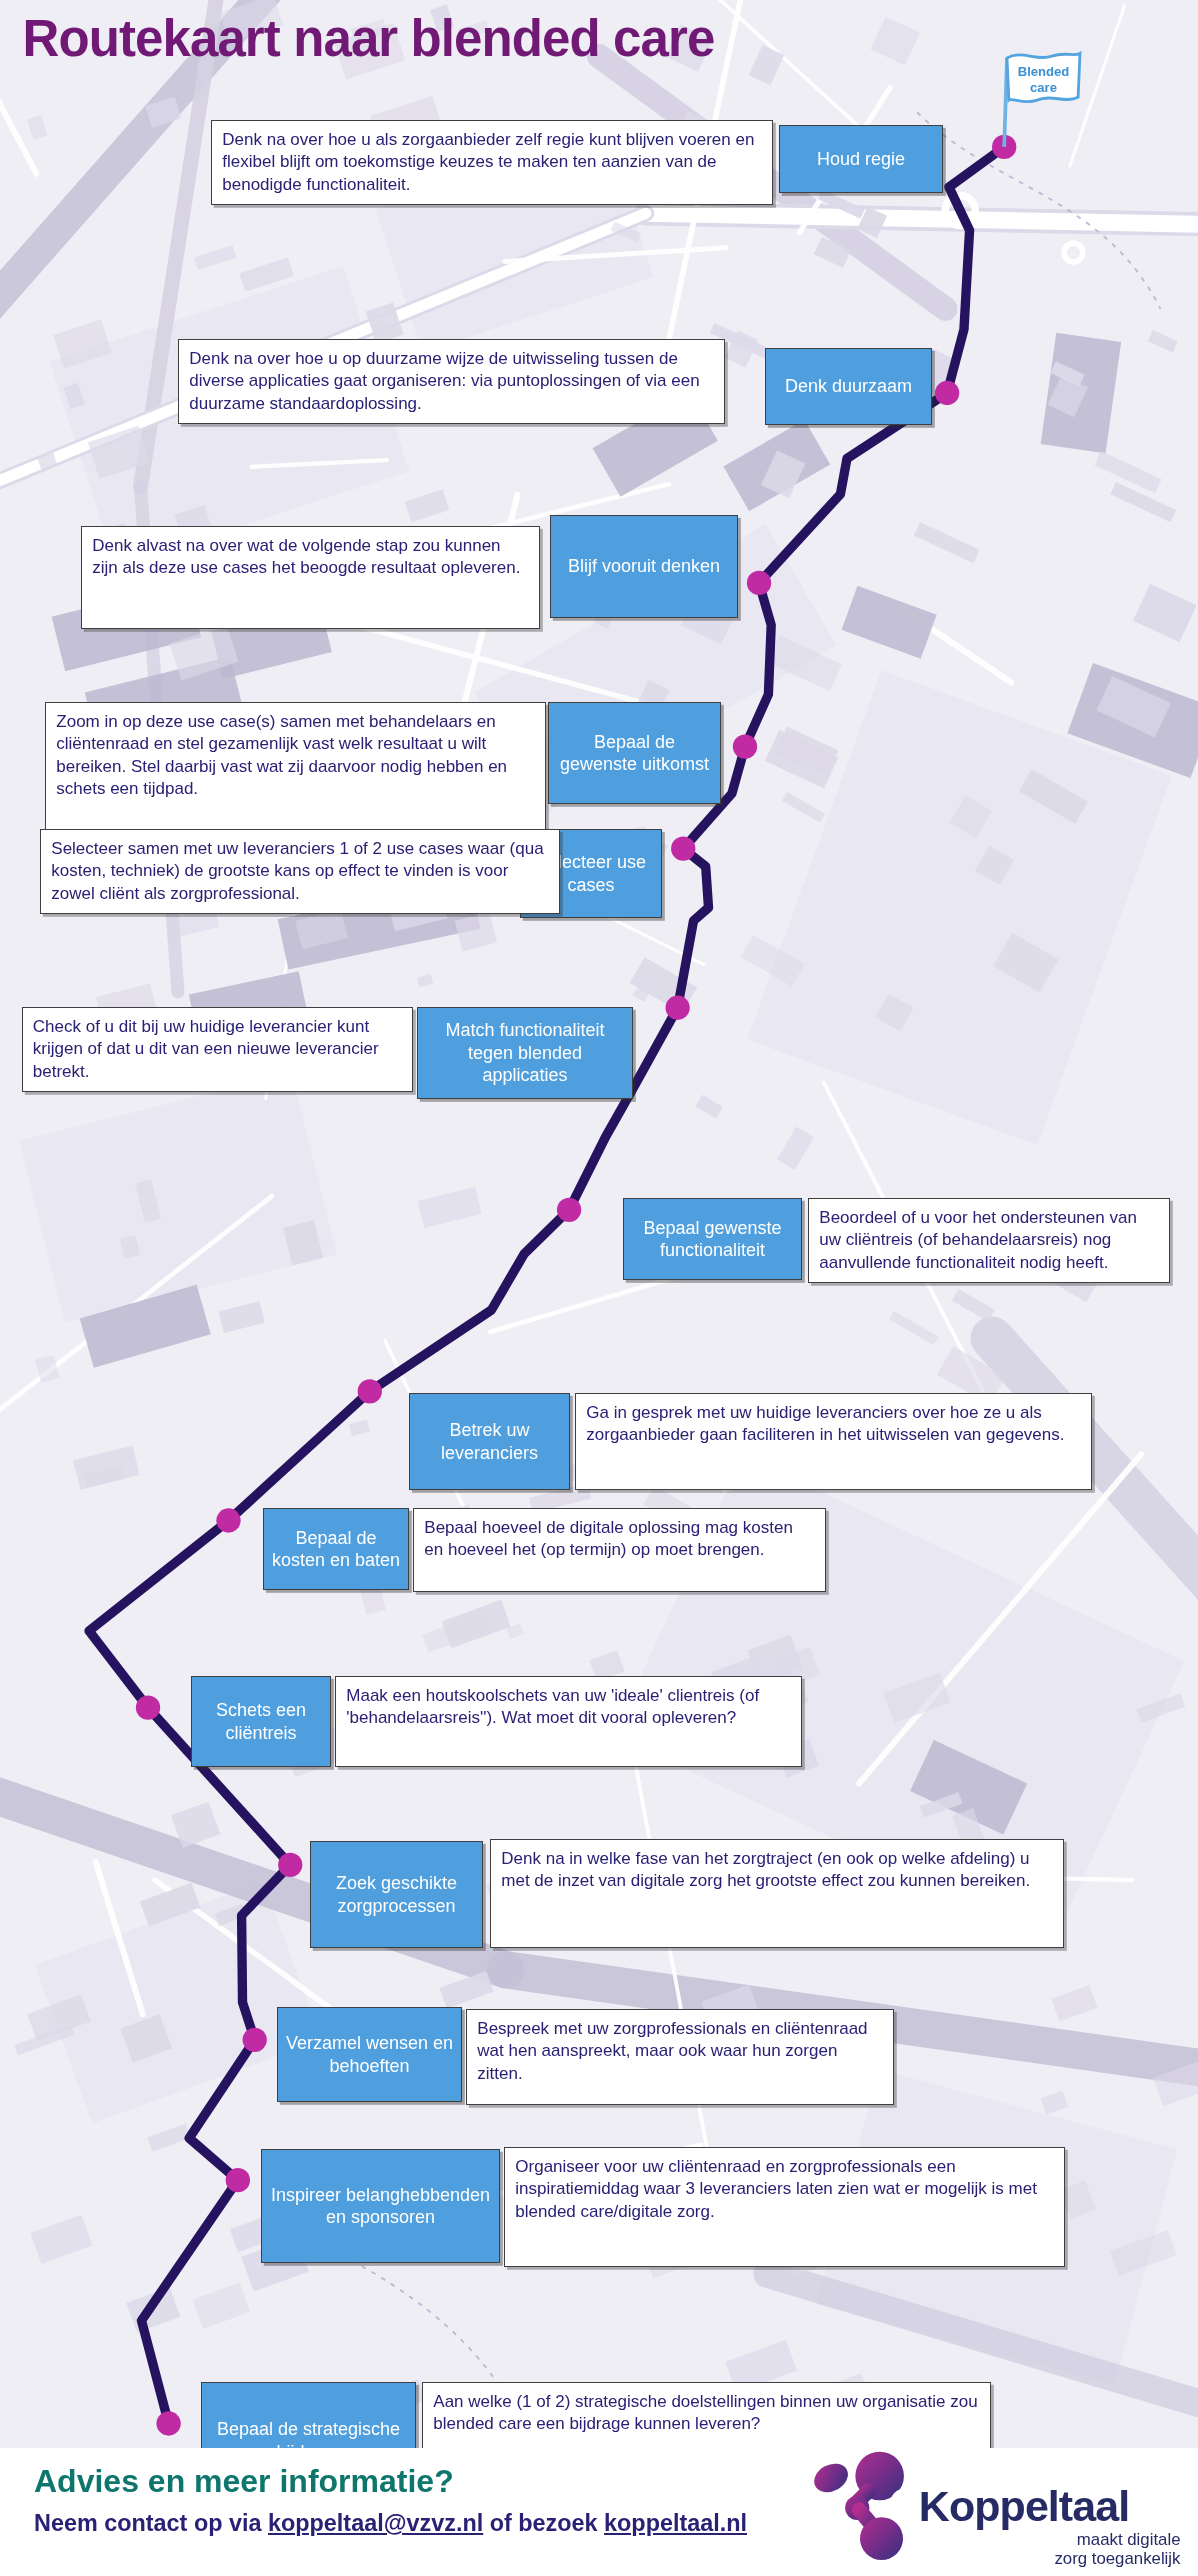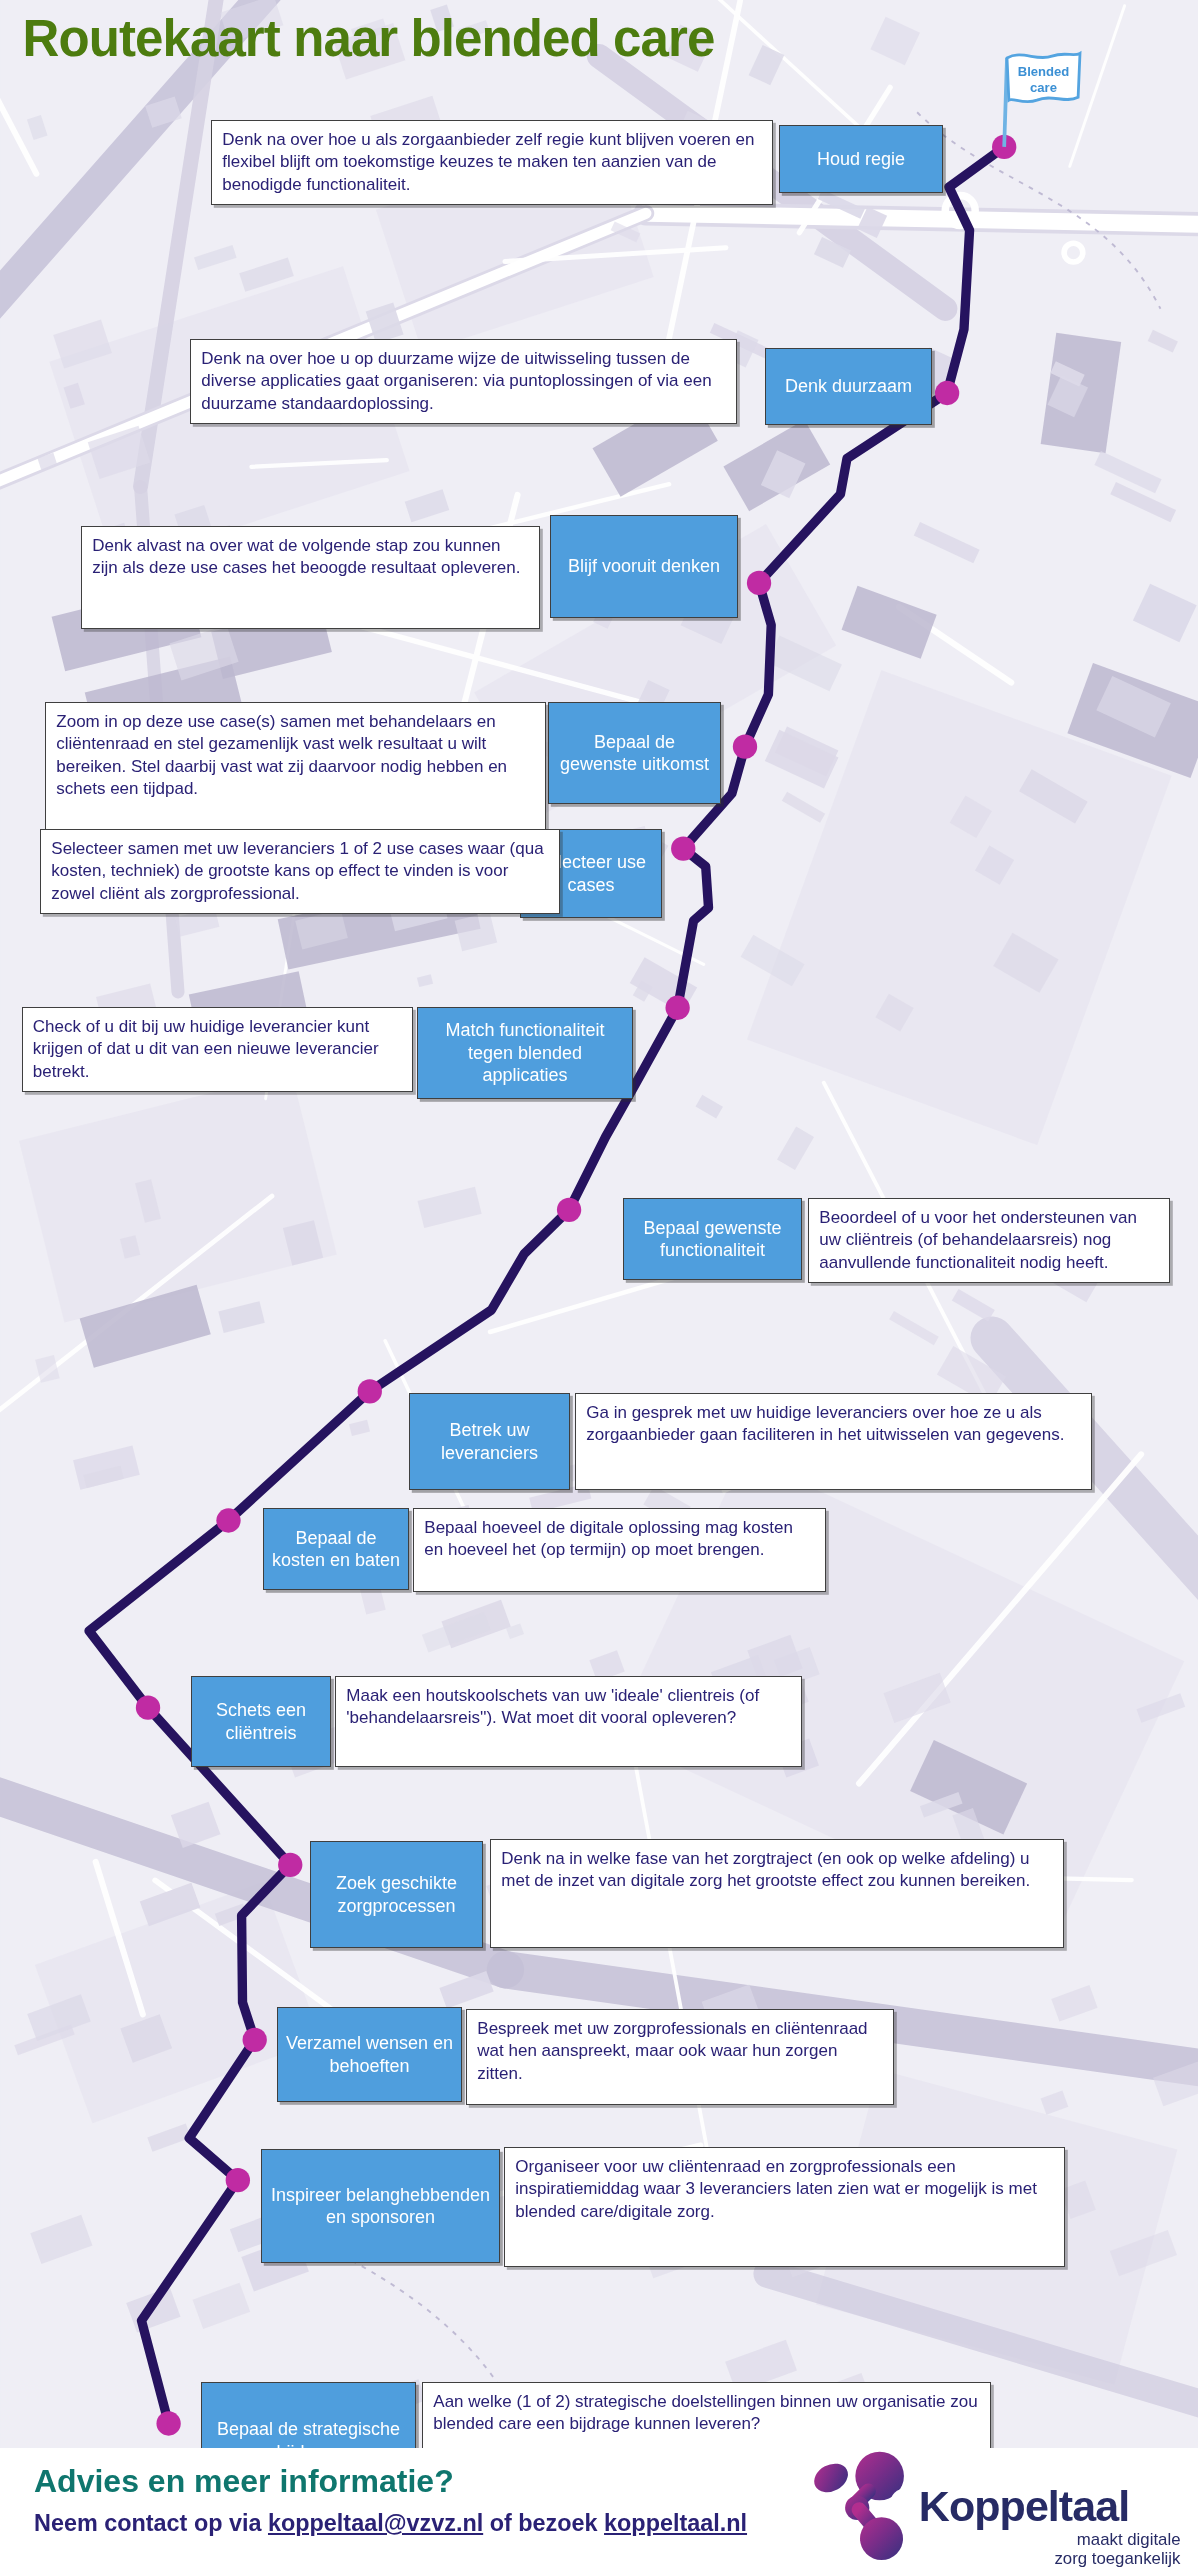--- a/index.html
+++ b/index.html
@@ -1,20 +1,20 @@
 <!DOCTYPE html>
 <html style="font-size:15px"><head>
 <meta charset="utf-8">
 <style>
   html,body{margin:0;padding:0;background:#cfcddd;}
   #canvas{position:relative;width:1199px;height:2576px;overflow:hidden;
           background:#efeef5;font-family:"Liberation Sans",sans-serif;}
   #map-svg{position:absolute;left:0;top:0;}
   #page-title{position:absolute;left:22.5px;top:9.4px;margin:0;font-size:51px;font-weight:bold;
-              color:#4d7c0f;letter-spacing:-0.9px;white-space:nowrap;}
+              color:#701a75;letter-spacing:-0.9px;white-space:nowrap;}
   .step-btn{position:absolute;background:#4f9edd;border:1.9px solid #3f3f3f;
             box-shadow:2.8px 2.8px 0 rgba(45,45,45,.4);color:#fff;font-size:18px;
             display:flex;align-items:center;justify-content:center;text-align:center;
             line-height:1.25;padding:3.7px 7.5px;box-sizing:border-box;cursor:pointer;}
   .step-box{position:absolute;background:#fff;border:1.9px solid #3f3f3f;
             box-shadow:2.8px 2.8px 0 rgba(45,45,45,.35);color:#2a2175;font-size:17px;
             line-height:22.5px;padding:7.5px 10.3px;box-sizing:border-box;}
   #footer{position:absolute;left:0;top:2448px;width:1199px;height:128px;background:#fff;}
   #footer-heading{position:absolute;left:34px;top:15px;margin:0;font-size:32px;
                   font-weight:bold;color:#0f766e;}
@@ -276,21 +276,21 @@
       <text x="1115" y="98" text-anchor="middle" font-size="14" font-weight="bold" fill="#3c90d4">care</text>
     </g>
   </svg>
 
   <h1 id="page-title">Routekaart naar blended care</h1>
 
   <div id="steps">
       <div class="step-btn" style="left: 779px; top: 125px; width: 164px; height: 68px;">Houd regie</div>
       <div class="step-box" style="left: 211px; top: 120px; width: 562px;">Denk na over hoe u als zorgaanbieder zelf regie kunt blijven voeren en flexibel blijft om toekomstige keuzes te maken ten aanzien van de benodigde functionaliteit.</div>
       <div class="step-btn" style="left: 765px; top: 348px; width: 167px; height: 77px;">Denk duurzaam</div>
-      <div class="step-box" style="left: 178px; top: 339px; width: 547px; margin-left: 12px;">Denk na over hoe u op duurzame wijze de uitwisseling tussen de diverse applicaties gaat organiseren: via puntoplossingen of via een duurzame standaardoplossing.</div>
+      <div class="step-box" style="left: 178px; top: 339px; width: 547px;">Denk na over hoe u op duurzame wijze de uitwisseling tussen de diverse applicaties gaat organiseren: via puntoplossingen of via een duurzame standaardoplossing.</div>
       <div class="step-btn" style="left: 550px; top: 515px; width: 188px; height: 103px;">Blijf vooruit denken</div>
       <div class="step-box" style="left: 81px; top: 526px; width: 459px; min-height: 103px;">Denk alvast na over wat de volgende stap zou kunnen zijn als deze use cases het beoogde resultaat opleveren.</div>
       <div class="step-btn" style="left: 548px; top: 702px; width: 173px; height: 102px;">Bepaal de gewenste uitkomst</div>
       <div class="step-box" style="left: 45px; top: 702px; width: 501px; min-height: 138px;">Zoom in op deze use case(s) samen met behandelaars en cliëntenraad en stel gezamenlijk vast welk resultaat u wilt bereiken. Stel daarbij vast wat zij daarvoor nodig hebben en schets een tijdpad.</div>
       <div class="step-btn" style="left: 520px; top: 829px; width: 142px; height: 89px;">Selecteer use cases</div>
       <div class="step-box" style="left: 40px; top: 829px; width: 520px;">Selecteer samen met uw leveranciers 1 of 2 use cases waar (qua kosten, techniek) de grootste kans op effect te vinden is voor zowel cliënt als zorgprofessional.</div>
       <div class="step-btn" style="left: 417px; top: 1007px; width: 216px; height: 92px;">Match functionaliteit tegen blended applicaties</div>
       <div class="step-box" style="left: 21.5px; top: 1007px; width: 391px;">Check of u dit bij uw huidige leverancier kunt krijgen of dat u dit van een nieuwe leverancier betrekt.</div>
       <div class="step-btn" style="left: 623px; top: 1198px; width: 179px; height: 82px;">Bepaal gewenste functionaliteit</div>
       <div class="step-box" style="left: 808px; top: 1198px; width: 362px;">Beoordeel of u voor het ondersteunen van uw cliëntreis (of behandelaarsreis) nog aanvullende functionaliteit nodig heeft.</div>

